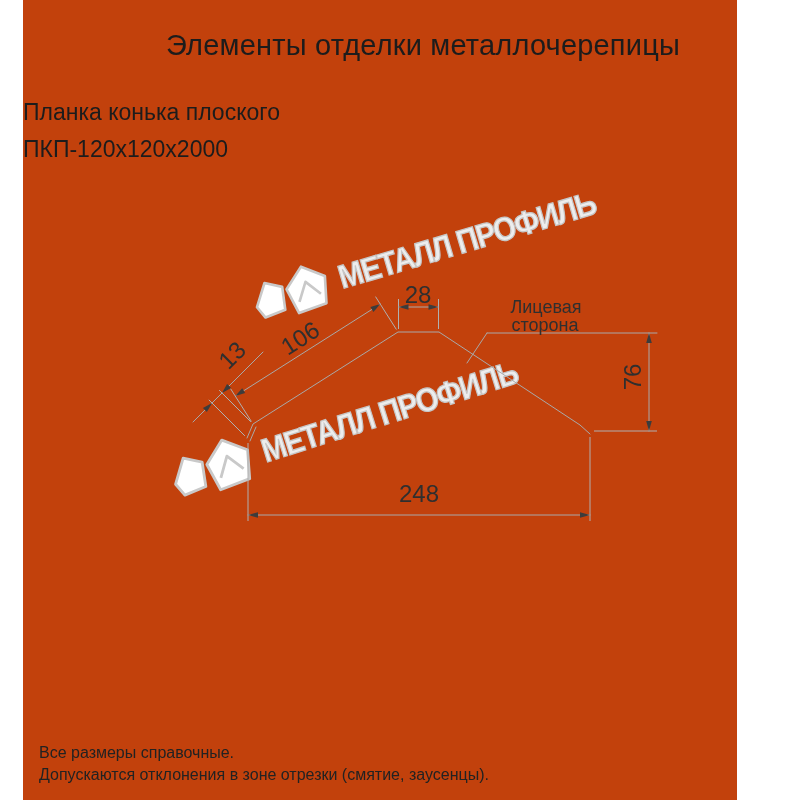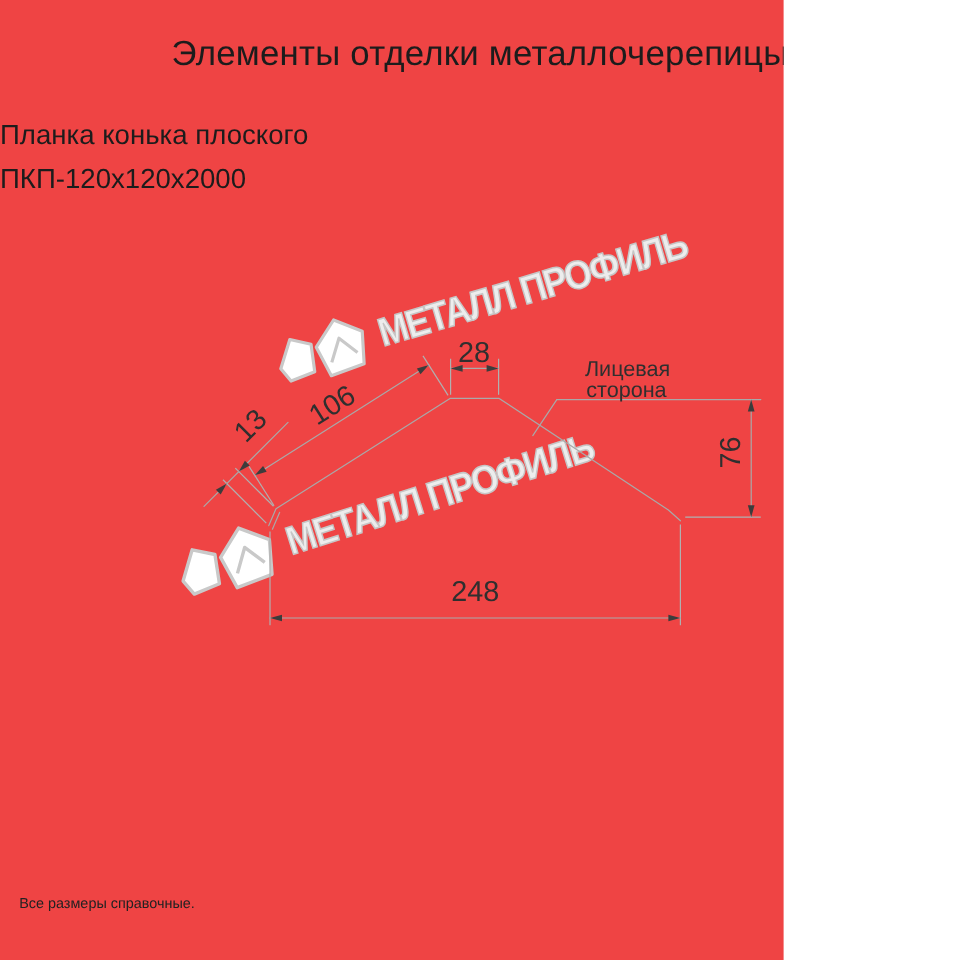--- a/index.html
+++ b/index.html
@@ -1,17 +1,17 @@
 <!DOCTYPE html>
 <html><head>
 <meta charset="utf-8">
 <style>
   html,body{margin:0;padding:0;background:#ffffff;}
-  .page{position:relative;width:653px;height:800px;background:#ef4444;overflow:hidden;
-        font-family:"Liberation Sans",sans-serif;}
+  .page{position:relative;width:714px;height:800px;background:#c2410c;overflow:hidden;
+        font-family:"Liberation Sans",sans-serif;margin-left:23px;}
   
   .title{position:absolute;left:0;top:29px;width:800px;text-align:center;
          font-size:29px;font-weight:400;color:#1c1c1c;letter-spacing:0.2px;}
   .subtitle{position:absolute;left:0;top:99px;width:800px;text-align:left;
          font-size:23px;font-weight:400;color:#1c1c1c;}
   .subtitle2{position:absolute;left:0;top:136px;width:800px;
          font-size:23px;font-weight:400;color:#1c1c1c;}
   
   .wm{position:absolute;display:flex;align-items:center;gap:6px;
       transform-origin:left center;pointer-events:none;}
@@ -22,21 +22,21 @@
            transform:scaleX(0.9);transform-origin:left center;}
   .wm-logo{flex:0 0 auto;}
   
   .drawing{position:absolute;left:0;top:0;z-index:2;}
   .ln{stroke:#a9a9a9;stroke-width:1;fill:none;stroke-linejoin:round;stroke-linecap:round;}
   .ext{stroke:#b0b0b0;stroke-width:1;fill:none;}
   .arr{fill:#3c3c3c;stroke:none;}
   .dimtxt{font-family:"Liberation Sans",sans-serif;font-size:24px;fill:#2f2f2f;}
   .lbl{font-family:"Liberation Sans",sans-serif;font-size:18px;fill:#2f2f2f;}
   
-  .footer{position:absolute;left:16px;top:742px;font-size:12px;color:#222222;line-height:22px;}
+  .footer{position:absolute;left:16px;top:742px;font-size:16px;color:#222222;line-height:22px;}
 </style>
 </head>
 <body>
 
 <div class="page">
 
   <div class="title">Элементы отделки металлочерепицы</div>
   <div class="subtitle">Планка конька плоского</div>
   <div class="subtitle2">ПКП-120х120х2000</div>
 
@@ -112,15 +112,16 @@
       <line class="ext" x1="567" y1="437" x2="567" y2="521"></line>
       <line class="ln" x1="225" y1="515" x2="567" y2="515"></line>
       <polygon class="arr" points="225,515 235,512.2 235,517.8"></polygon>
       <polygon class="arr" points="567,515 557,512.2 557,517.8"></polygon>
       <text class="dimtxt" x="396" y="493" text-anchor="middle" dominant-baseline="central">248</text>
     </g>
   </svg>
 
   <div class="footer">
     <div>Все размеры справочные.</div>
+    <div>Допускаются отклонения в зоне отрезки (смятие, заусенцы).</div>
   </div>
 
 </div>
 
 </body></html>

